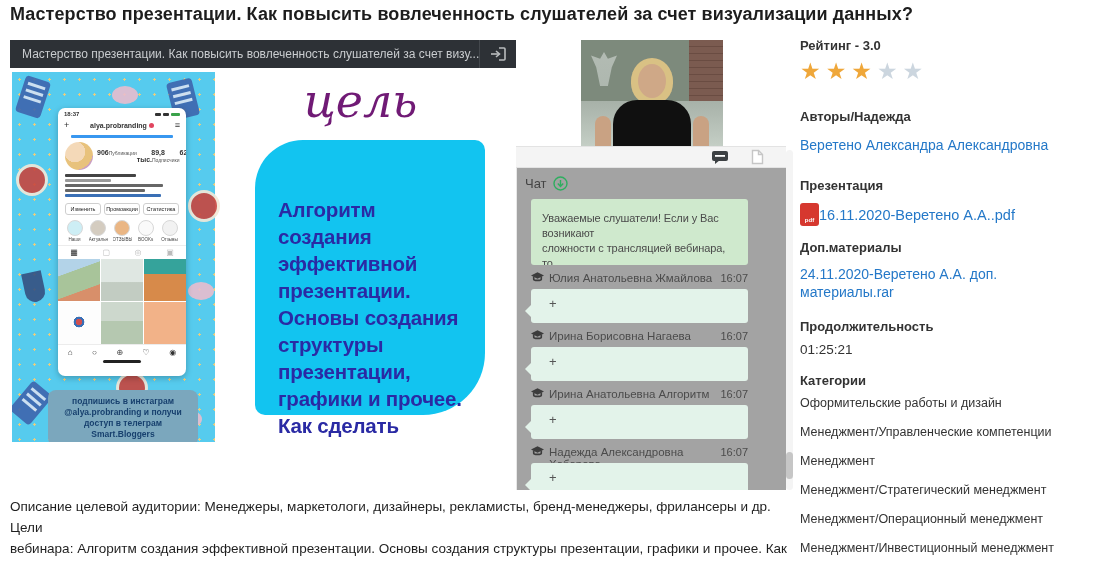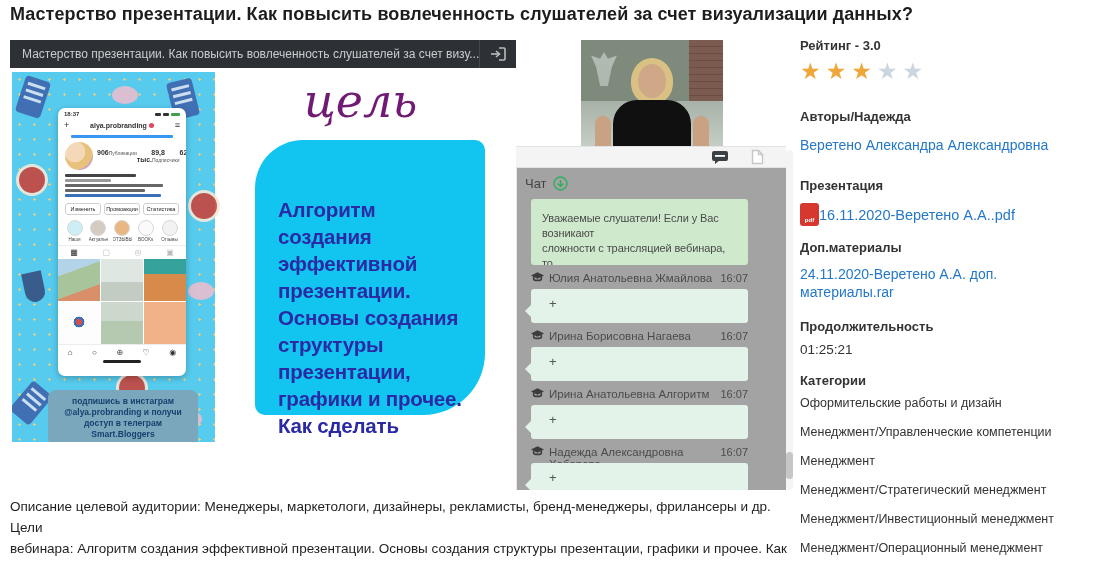--- a/index.html
+++ b/index.html
@@ -374,22 +374,22 @@
 
     <div class="sb-h mt18">Продолжительность</div>
     <div class="duration">01:25:21</div>
 
     <div class="sb-h mt16">Категории</div>
     <div class="cats">
       <div class="cat">Оформительские работы и дизайн</div>
       <div class="cat">Менеджмент/Управленческие компетенции</div>
       <div class="cat">Менеджмент</div>
       <div class="cat">Менеджмент/Стратегический менеджмент</div>
+      <div class="cat">Менеджмент/Операционный менеджмент</div>
       <div class="cat">Менеджмент/Инвестиционный менеджмент</div>
-      <div class="cat">Менеджмент/Операционный менеджмент</div>
     </div>
   </div>
 
   <div class="descr">Описание целевой аудитории: Менеджеры, маркетологи, дизайнеры, рекламисты, бренд-менеджеры, фрилансеры и др. Цели
 вебинара: Алгоритм создания эффективной презентации. Основы создания структуры презентации, графики и прочее. Как сделать
 презентацию, чтобы был эффект Wow.</div>
 
 </div>
 
 </body></html>

